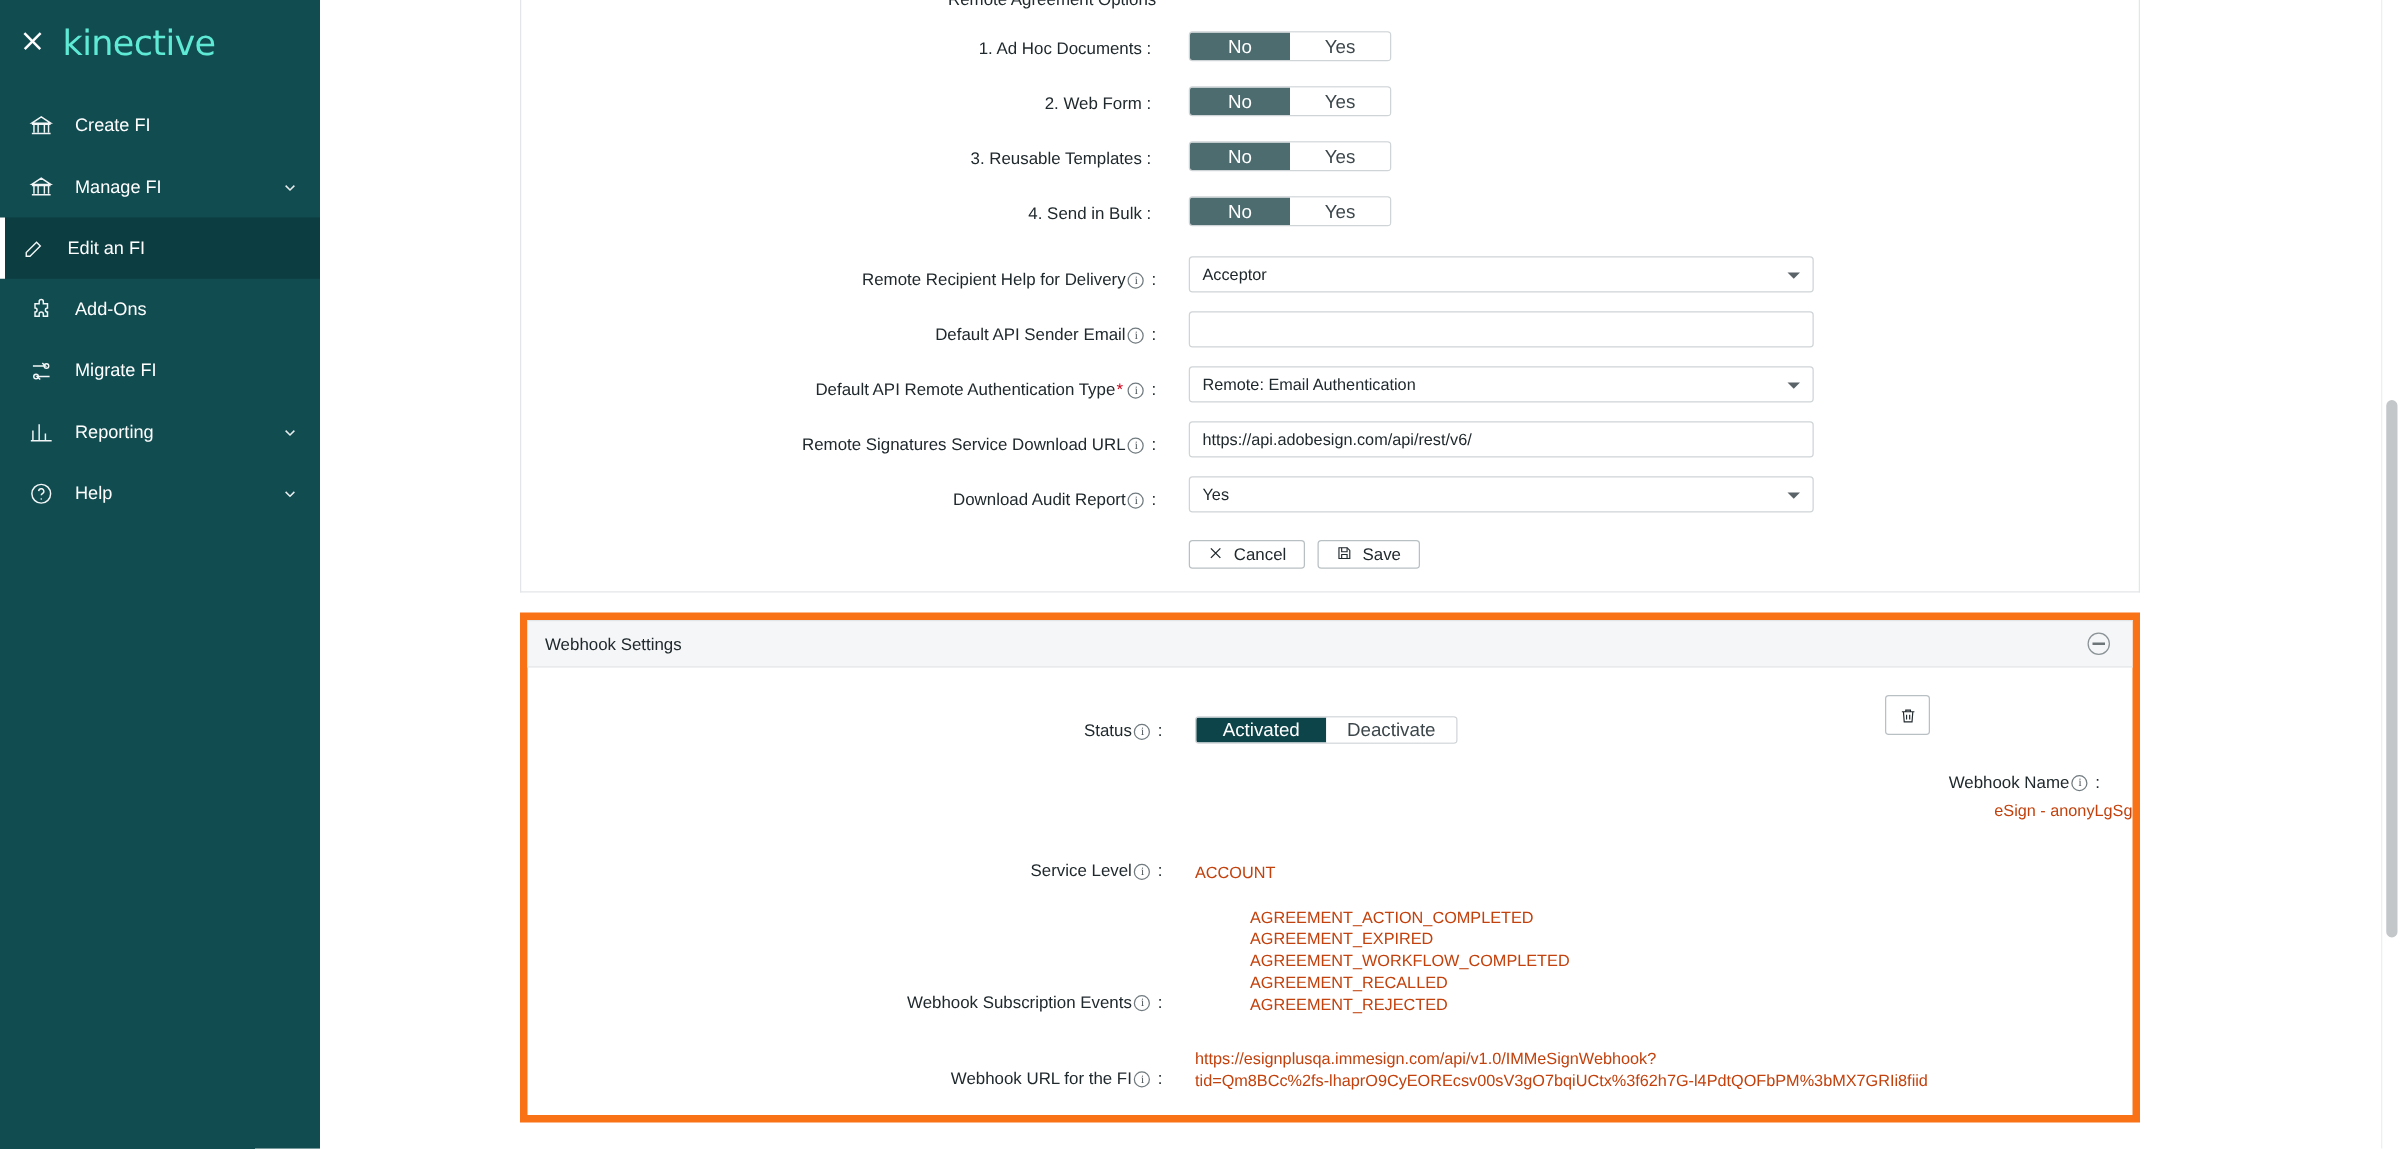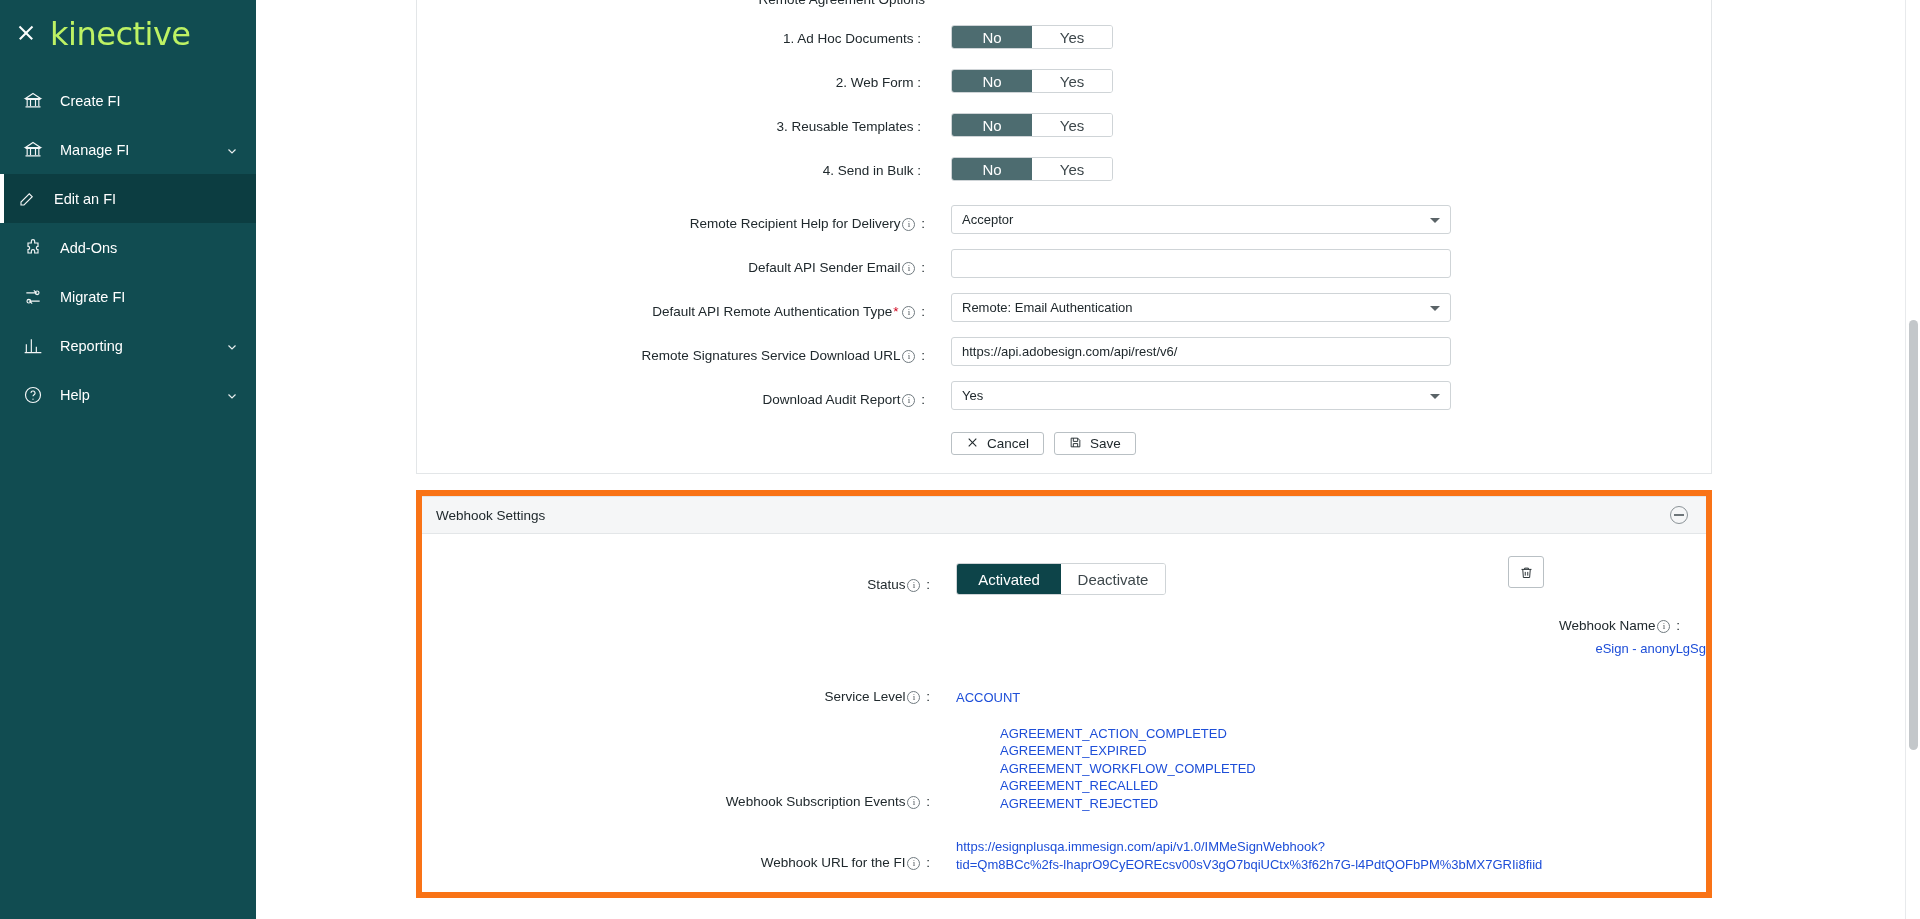--- a/index.html
+++ b/index.html
@@ -44,24 +44,24 @@
   .close-x:before, .close-x:after {
     content: "";
     position: absolute;
     left: 1px; top: 9px;
     width: 18px; height: 1.6px;
     background: #ffffff;
   }
   .close-x:before { transform: rotate(45deg); }
   .close-x:after { transform: rotate(-45deg); }
   .brand {
-    font-size: 32px;
+    font-size: 28px;
     font-weight: 400;
     letter-spacing: -0.5px;
-    color: #bef264;
+    color: #5eead4;
     font-family: "DejaVu Sans", sans-serif;
     text-align: right;
   }
   .brand .k-mark {
     display: inline-block;
     transform: translateY(1px);
   }
   .nav {
     margin-top: 10px;
     display: flex;
@@ -184,21 +184,21 @@
     cursor: pointer;
     color: #3d474b;
     background: #ffffff;
   }
   .toggle > div.on {
     background: #4d6c70;
     color: #ffffff;
   }
   .toggle.status {
     width: 210px;
-    height: 32px;
+    height: 22px;
   }
   .toggle.status > div.on { background: #0d4449; }
 
   
   .select, .text-input {
     width: 500px;
     height: 29px;
     border: 1px solid #cfd4d7;
     border-radius: 3px;
     background: #ffffff;
@@ -261,21 +261,21 @@
   .circle-btn:before {
     content: "";
     position: absolute;
     left: 3px; top: 7.2px;
     width: 10px; height: 1.4px;
     background: #6d7579;
   }
   .webhook-body { padding: 26px 0 10px 0; position: relative; }
   .static-val {
     font-size: 13px;
-    color: #1d4ed8;
+    color: #c2410c;
     line-height: 17.5px;
     padding-top: 4px;
     max-width: 680px;
     word-break: break-all;
   }
   .static-val .evline { display: block; }
   .trash-btn {
     position: absolute;
     right: 162px;
     top: 22px;

